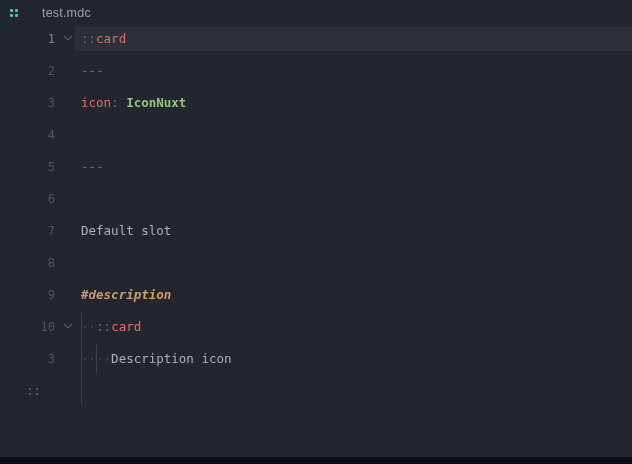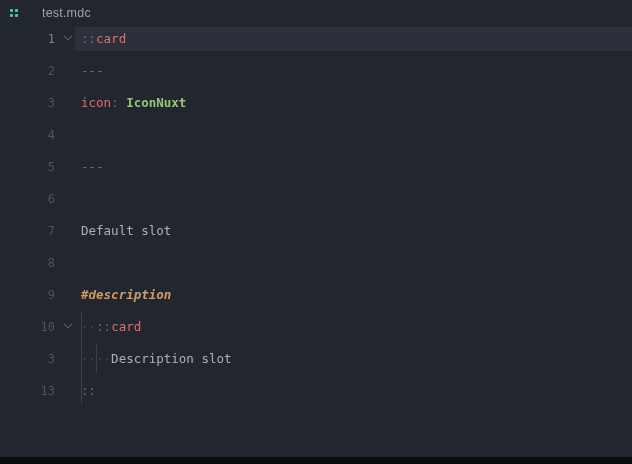--- a/index.html
+++ b/index.html
@@ -180,24 +180,23 @@
       <div class="row">
         <span class="num">10</span>
         <span class="chev-slot">
           <span class="chev"></span>
         </span>
         <span class="content"><span class="tok ws">··</span><span class="tok punct">::</span><span class="tok tag">card</span></span>
       </div>
       <div class="row">
         <span class="num">3</span>
         <span class="chev-slot"></span>
-        <span class="content"><span class="tok ws">····</span><span class="tok txt">Description slot</span></span>
-      </div>
-      <div class="row">
-        <span class="num">13</span>
+        <span class="content"><span class="tok ws">····</span><span class="tok txt">Description icon</span></span>
+      </div>
+      <div class="row">
         <span class="chev-slot"></span>
         <span class="content"><span class="tok punct">::</span></span>
       </div>
     </div>
 
   <div class="bottom-bar"></div>
 
 <div class="indent-guide" style="left: 81px; top: 312px; height: 92px;"></div>
     <div class="indent-guide" style="left: 96px; top: 344px; height: 28px;"></div>
   </div>

